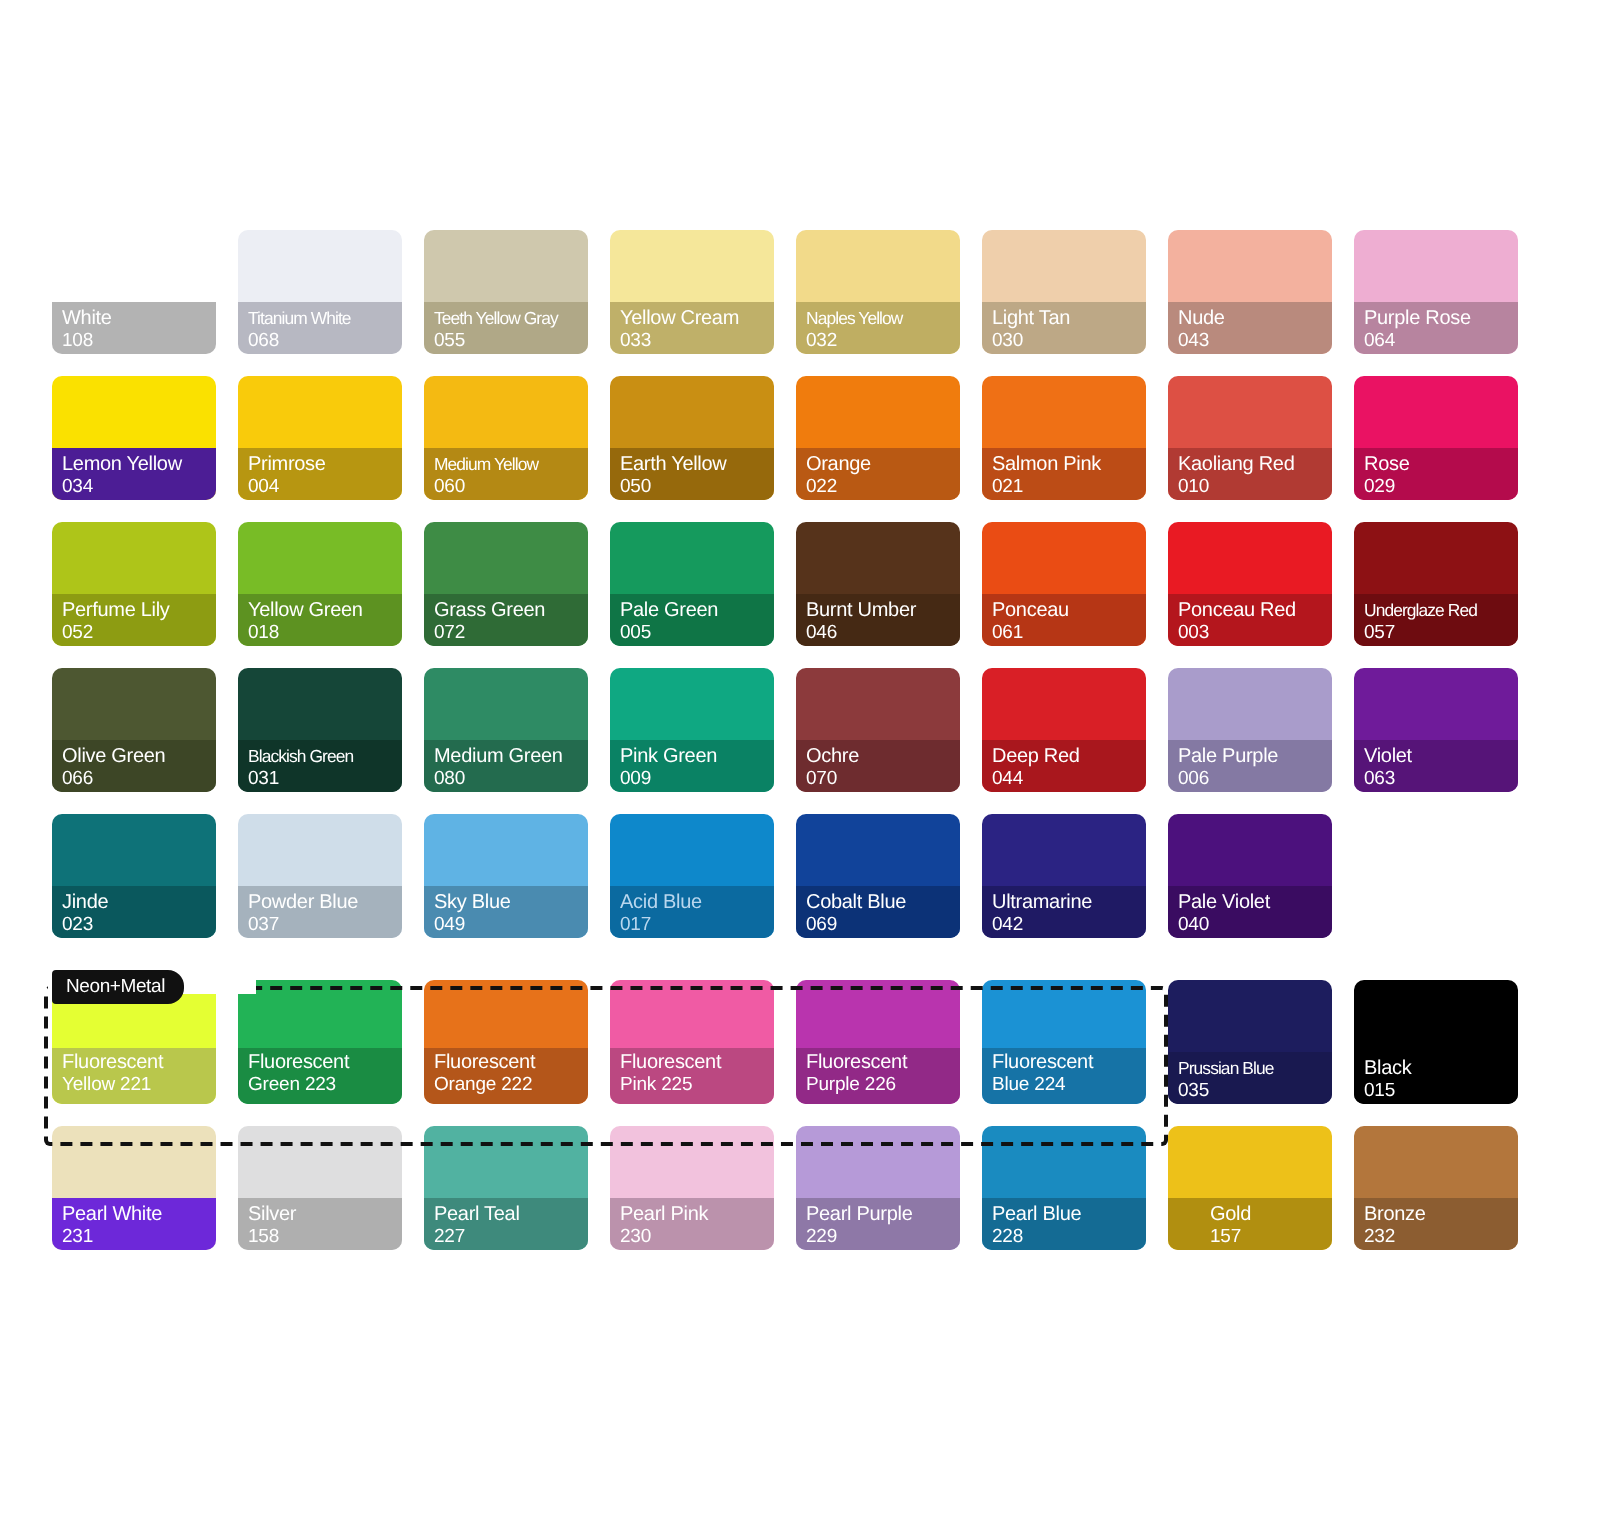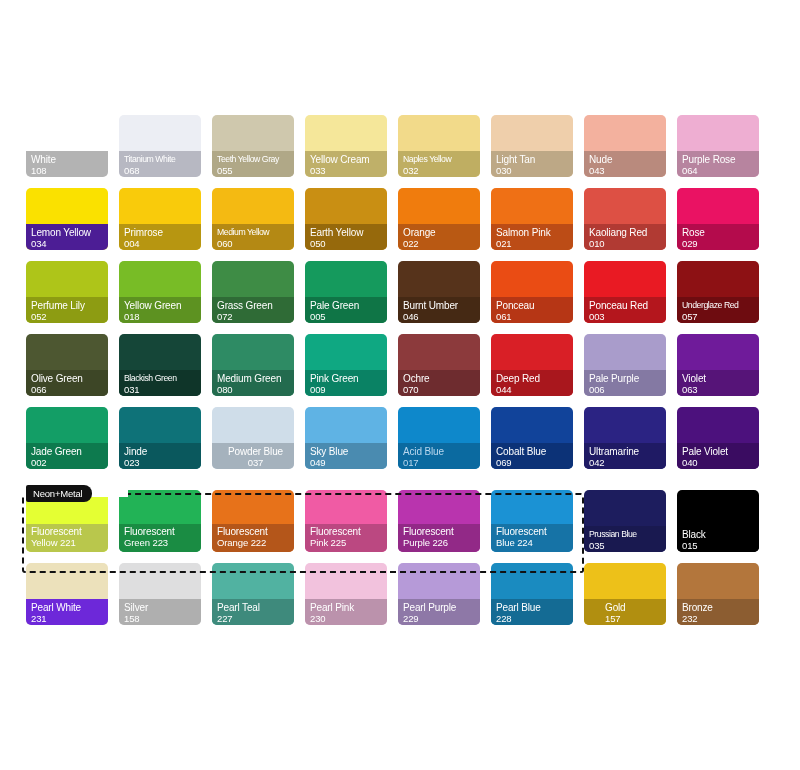--- a/index.html
+++ b/index.html
@@ -353,36 +353,29 @@
         <div class="swatch">
           <div class="swatch-top" style="background: rgb(111, 27, 154);"></div>
           <div class="swatch-band" style="background: rgb(86, 20, 120); color: rgb(255, 255, 255);">
             <span class="swatch-name">Violet</span>
             <span class="swatch-code">063</span>
           </div>
         </div>
       </div>
       <div class="swatch-row">
         <div class="swatch">
-          <div class="swatch-top" style="background: rgb(19, 158, 102);"></div>
-          <div class="swatch-band" style="background: rgb(13, 122, 78); color: rgb(255, 255, 255);">
-            <span class="swatch-name">Jade Green</span>
-            <span class="swatch-code">002</span>
-          </div>
-        </div>
-        <div class="swatch">
           <div class="swatch-top" style="background: rgb(14, 114, 120);"></div>
           <div class="swatch-band" style="background: rgb(10, 88, 93); color: rgb(255, 255, 255);">
             <span class="swatch-name">Jinde</span>
             <span class="swatch-code">023</span>
           </div>
         </div>
         <div class="swatch">
           <div class="swatch-top" style="background: rgb(207, 221, 233);"></div>
-          <div class="swatch-band" style="background: rgb(165, 178, 189); color: rgb(255, 255, 255); text-align: center;">
+          <div class="swatch-band" style="background: rgb(165, 178, 189); color: rgb(255, 255, 255);">
             <span class="swatch-name">Powder Blue</span>
             <span class="swatch-code">037</span>
           </div>
         </div>
         <div class="swatch">
           <div class="swatch-top" style="background: rgb(95, 179, 228);"></div>
           <div class="swatch-band" style="background: rgb(74, 139, 176); color: rgb(255, 255, 255);">
             <span class="swatch-name">Sky Blue</span>
             <span class="swatch-code">049</span>
           </div>

